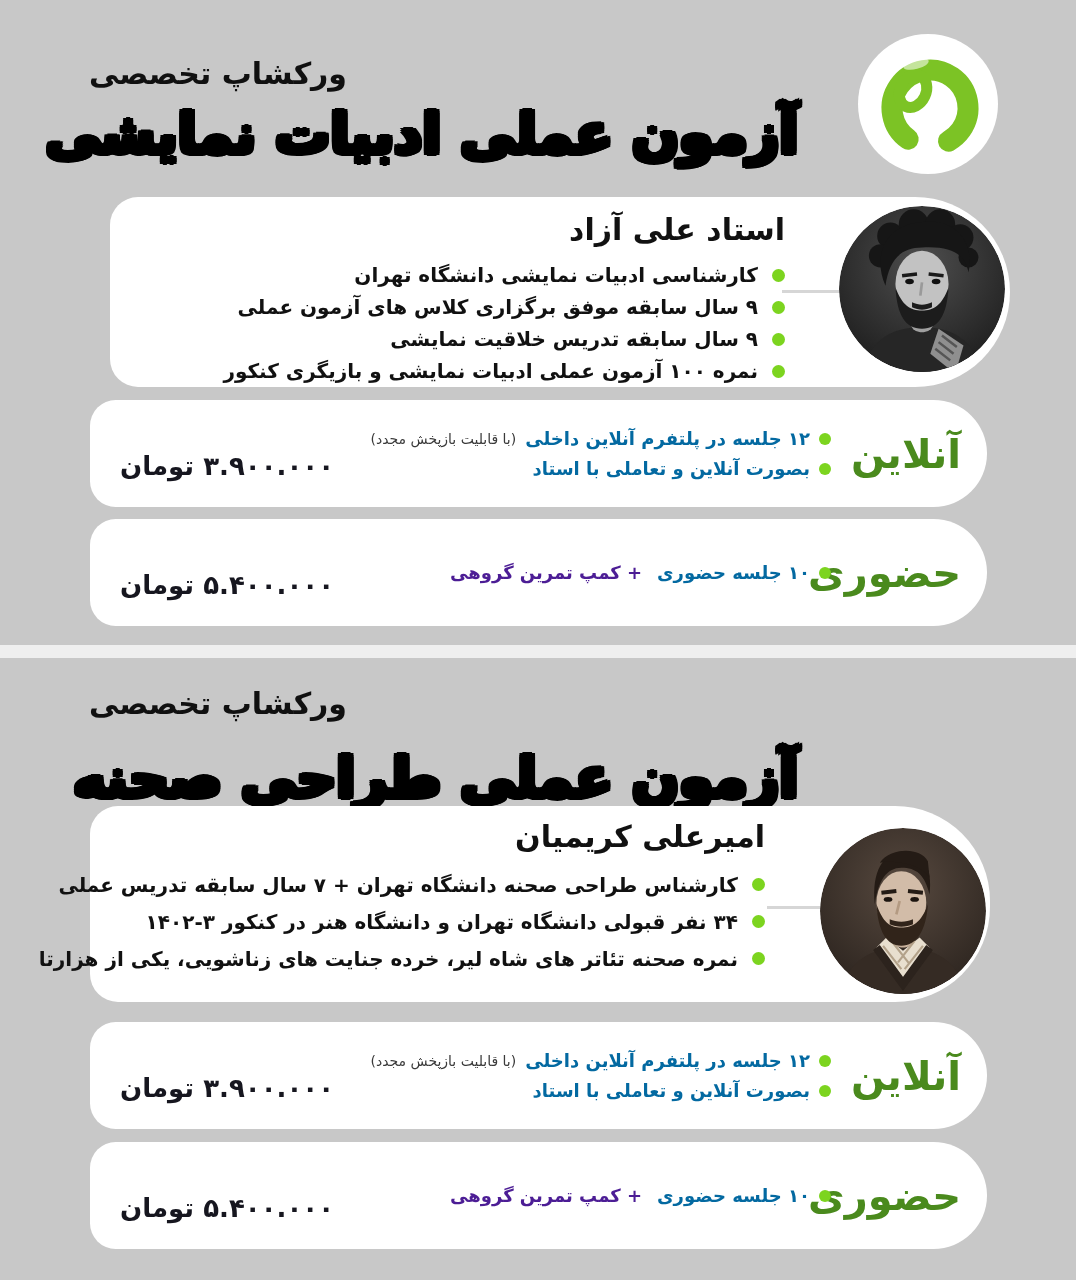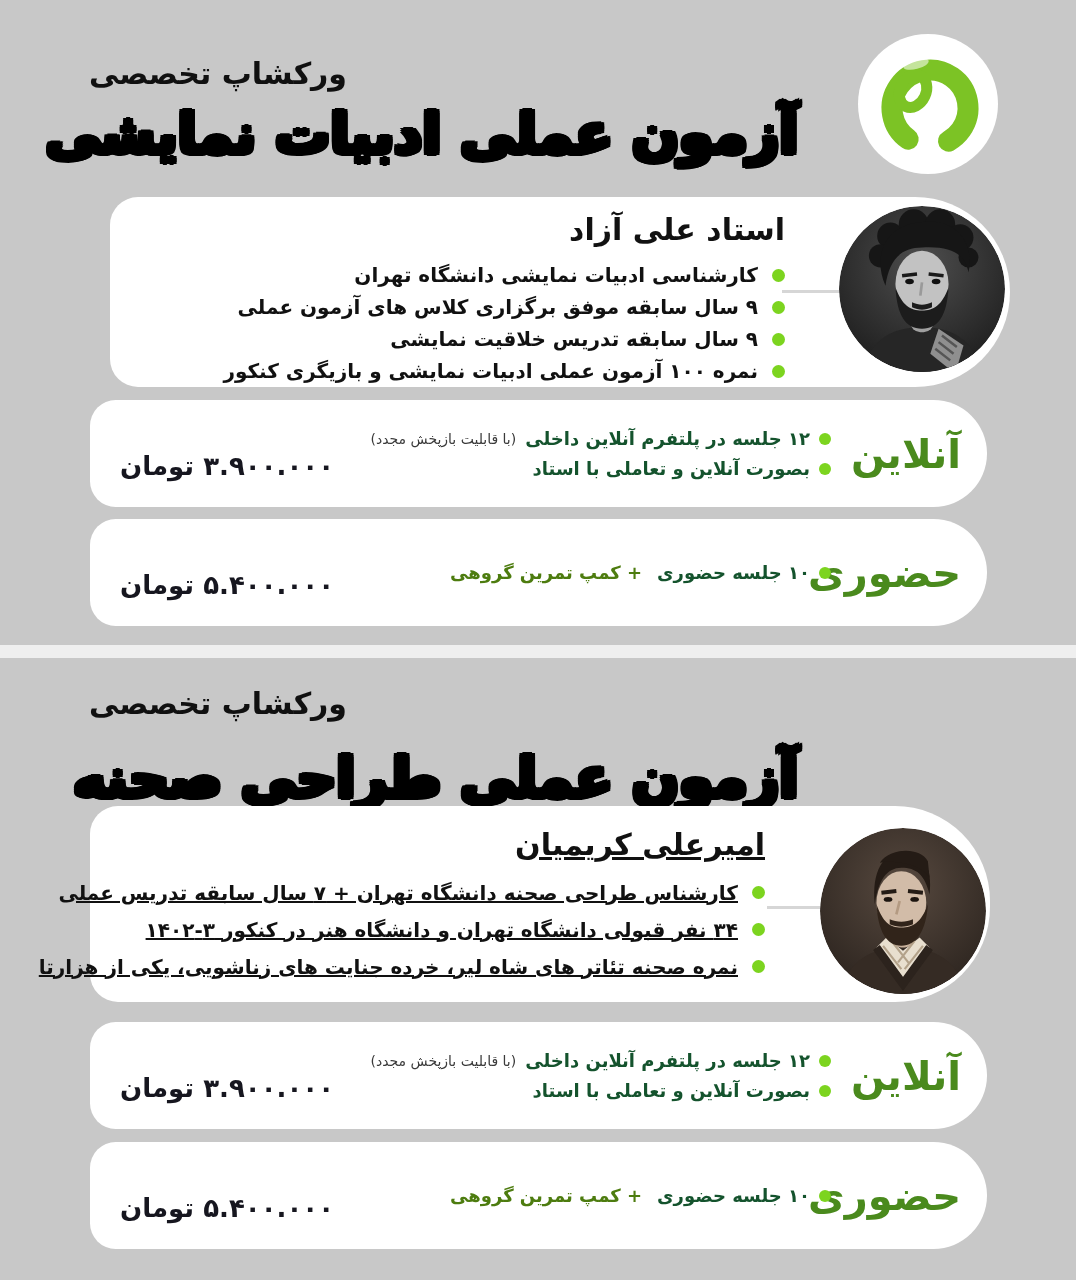--- a/index.html
+++ b/index.html
@@ -45,23 +45,23 @@
 
   .plan-label{
     position:absolute;right:26px;top:0;height:100%;display:flex;align-items:center;
     font-size:40px;font-weight:bold;color:#4a8a1d;white-space:nowrap;
   }
   .plan-bullets{
     position:absolute;right:156px;top:0;height:100%;
     display:flex;flex-direction:column;justify-content:center;gap:9px;
   }
   .prow{display:flex;align-items:center;gap:9px;white-space:nowrap;}
-  .ptext{font-size:18px;font-weight:bold;color:#14532d;}
+  .ptext{font-size:18px;font-weight:bold;color:#0369a1;}
   .pnote{font-size:14px;font-weight:normal;color:#3a3a3a;}
-  .phl{font-size:18px;font-weight:bold;color:#4d7c0f;margin-right:6px;}
+  .phl{font-size:18px;font-weight:bold;color:#4c1d95;margin-right:6px;}
   .price{
     position:absolute;left:30px;top:12px;height:100%;display:flex;align-items:center;
     font-size:26px;font-weight:bold;color:#16161f;white-space:nowrap;
   }
 </style>
 </head>
 <body>
 
 <div class="page">
 
@@ -168,21 +168,21 @@
   </div>
 
   <div class="divider"></div>
 
   <div class="section" style="top:658px;height:622px;">
 
     <div class="kicker" style="top:28px;">ورکشاپ تخصصی</div>
     <div class="big-title" style="top:84px;">آزمون عملی طراحی صحنه</div>
 
     <div class="card profile-card" style="top:148px;height:196px;">
-      <div class="inst-content rows-2" style="top:16px;text-decoration:underline;">
+      <div class="inst-content rows-2" style="top:8px;">
         <div class="inst-name">امیرعلی کریمیان</div>
         <div class="irow">
           <span class="dot"></span>
           <span class="itext">کارشناس طراحی صحنه دانشگاه تهران + ۷ سال سابقه تدریس عملی</span>
         </div>
         <div class="irow">
           <span class="dot"></span>
           <span class="itext">۳۴ نفر قبولی دانشگاه تهران و دانشگاه هنر در کنکور ۳-۱۴۰۲</span>
         </div>
         <div class="irow">

